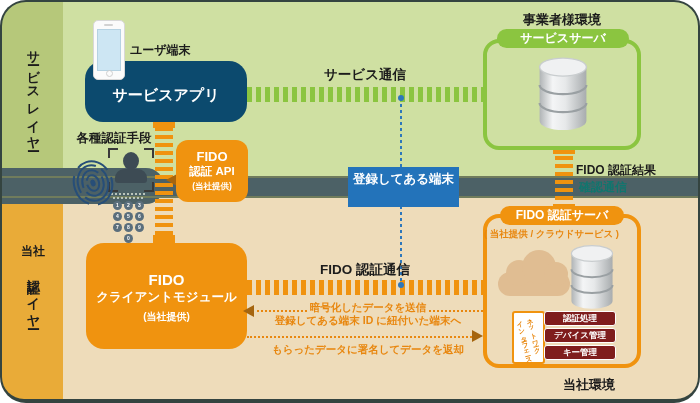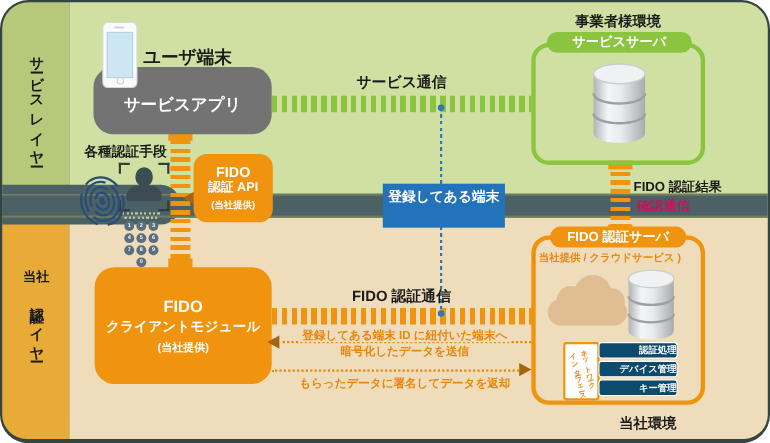--- a/index.html
+++ b/index.html
@@ -60,22 +60,22 @@
   .cloud i{position:absolute;background:#e0bd92;border-radius:50%;}
   .cloud .c1{left:0;top:22px;width:72px;height:24px;border-radius:12px;}
   .cloud .c2{left:8px;top:10px;width:26px;height:26px;}
   .cloud .c3{left:24px;top:0;width:34px;height:34px;}
   .cloud .c4{left:46px;top:12px;width:24px;height:24px;}
   
   .netbox{width:29px;height:49px;background:#fff;border:2px solid #f0930f;border-radius:3px;
           display:flex;justify-content:center;align-items:center;}
   .netbox .cols{writing-mode:vertical-rl;font-size:6.5px;font-weight:bold;color:#e8870f;line-height:1.6;
                 transform:rotate(-14deg);letter-spacing:0;}
-  .modbtn{width:70px;height:13px;background:#0c4a6e;border:1.5px solid #fff;border-radius:3px;color:#fff;
-          font-size:8.5px;font-weight:bold;text-align:right;line-height:13px;}
+  .modbtn{width:70px;height:13px;background:#7f1d1d;border:1.5px solid #fff;border-radius:3px;color:#fff;
+          font-size:8.5px;font-weight:bold;text-align:center;line-height:13px;}
 </style>
 </head>
 <body>
 
 <svg width="0" height="0" style="position:absolute">
   <defs>
     <linearGradient id="dbg" x1="0" y1="0" x2="1" y2="0">
       <stop offset="0" stop-color="#b0b4b6"></stop>
         <stop offset="0.28" stop-color="#f4f5f6"></stop>
       <stop offset="0.55" stop-color="#e7e9ea"></stop>
@@ -108,45 +108,45 @@
   <div class="abs" style="left:553px;top:204px;width:22px;height:10px;background:#f0930f;"></div>
 
   <div class="abs bline" style="left:400px;top:97px;height:190px;"></div>
   <div class="abs bdot" style="left:398px;top:95px;"></div>
   <div class="abs bdot" style="left:398px;top:282px;"></div>
 
   <div class="abs ctr" style="left:348px;top:167px;width:111px;height:40px;background:#2373ba;color:#fff;font-weight:bold;font-size:12.5px;line-height:1.45;padding-top:3px;box-sizing:border-box;">
     <div>登録してある端末</div>
   </div>
 
-  <div class="abs node" style="left:85px;top:61px;width:162px;height:61px;background:#737373;display:flex;align-items:center;justify-content:center;">
+  <div class="abs node" style="left:85px;top:61px;width:162px;height:61px;background:#0c4a6e;display:flex;align-items:center;justify-content:center;">
     <span class="b" style="font-size:15px;margin-top:8px;">サービスアプリ</span>
   </div>
 
   <div class="abs phone" style="left:93px;top:20px;">
     <span class="spk"></span>
     <span class="scr"></span>
     <span class="home"></span>
   </div>
-  <div class="abs b nowrap" style="left:130px;top:42px;font-size:16px;">ユーザ端末</div>
+  <div class="abs b nowrap" style="left:130px;top:42px;font-size:12px;">ユーザ端末</div>
 
   <div class="abs b ctr" style="left:247px;top:66px;width:236px;font-size:13.5px;">サービス通信</div>
 
   <div class="abs b ctr" style="left:483px;top:11px;width:158px;font-size:13px;">事業者様環境</div>
   <div class="abs outline-box" style="left:483px;top:39px;width:158px;height:111px;border:4px solid #8bc540;box-sizing:border-box;"></div>
   <div class="abs pill" style="left:497px;top:29px;width:132px;background:#8bc540;">サービスサーバ</div>
   <svg class="abs" style="left:536px;top:55px;" width="54" height="80" viewBox="0 0 60 86">
     <path d="M4 12 V72 a26 10 0 0 0 52 0 V12" fill="url(#dbg)"></path>
     <path d="M4 32 a26 10 0 0 0 52 0" fill="none" stroke="#9aa0a3" stroke-width="2.5"></path>
     <path d="M4 52 a26 10 0 0 0 52 0" fill="none" stroke="#9aa0a3" stroke-width="2.5"></path>
     <ellipse cx="30" cy="12" rx="26" ry="10" fill="#f0f1f2" stroke="#c9cdcf" stroke-width="1.5"></ellipse>
   </svg>
 
   <div class="abs b nowrap" style="left:576px;top:162px;font-size:12px;">FIDO 認証結果</div>
-  <div class="abs b nowrap" style="left:579px;top:179px;font-size:12px;color:#be185d;">確認通信</div>
+  <div class="abs b nowrap" style="left:579px;top:179px;font-size:12px;color:#0f766e;">確認通信</div>
 
   <div class="abs b ctr" style="left:64px;top:130px;width:100px;font-size:12.5px;">各種認証手段</div>
   <div class="abs face" style="left:108px;top:148px;">
     <i class="corner c-tl"></i>
     <i class="corner c-tr"></i>
     <i class="corner c-bl"></i>
     <i class="corner c-br"></i>
     <i class="head"></i>
     <i class="sh"></i>
   </div>
@@ -185,22 +185,22 @@
     <div class="b" style="font-size:15px;">FIDO</div>
     <div class="b" style="font-size:12.5px;">クライアントモジュール</div>
     <div class="b" style="font-size:10px;margin-top:6px;">(当社提供)</div>
   </div>
 
   <div class="abs b ctr" style="left:247px;top:261px;width:236px;font-size:13.5px;">FIDO 認証通信</div>
 
   <div class="abs dotline" style="left:252px;top:310px;width:231px;"></div>
   <div class="abs tri-l" style="left:243px;top:305px;"></div>
   <div class="abs ann" style="left:253px;top:299px;width:230px;">
+    <div style="margin-top:2px;"><span>暗号化したデータを送信</span></div>
     <div><span>登録してある端末 ID に紐付いた端末へ</span></div>
-    <div style="margin-top:2px;"><span>暗号化したデータを送信</span></div>
   </div>
 
   <div class="abs dotline" style="left:247px;top:336px;width:228px;"></div>
   <div class="abs tri-r" style="left:472px;top:330px;"></div>
   <div class="abs ann" style="left:253px;top:327px;width:230px;">
     <div style="margin-top:16px;"><span>もらったデータに署名してデータを返却</span></div>
   </div>
 
   <div class="abs outline-box" style="left:483px;top:214px;width:158px;height:154px;border:4px solid #f0930f;box-sizing:border-box;"></div>
   <div class="abs pill" style="left:500px;top:206px;width:124px;background:#f0930f;">FIDO 認証サーバ</div>

